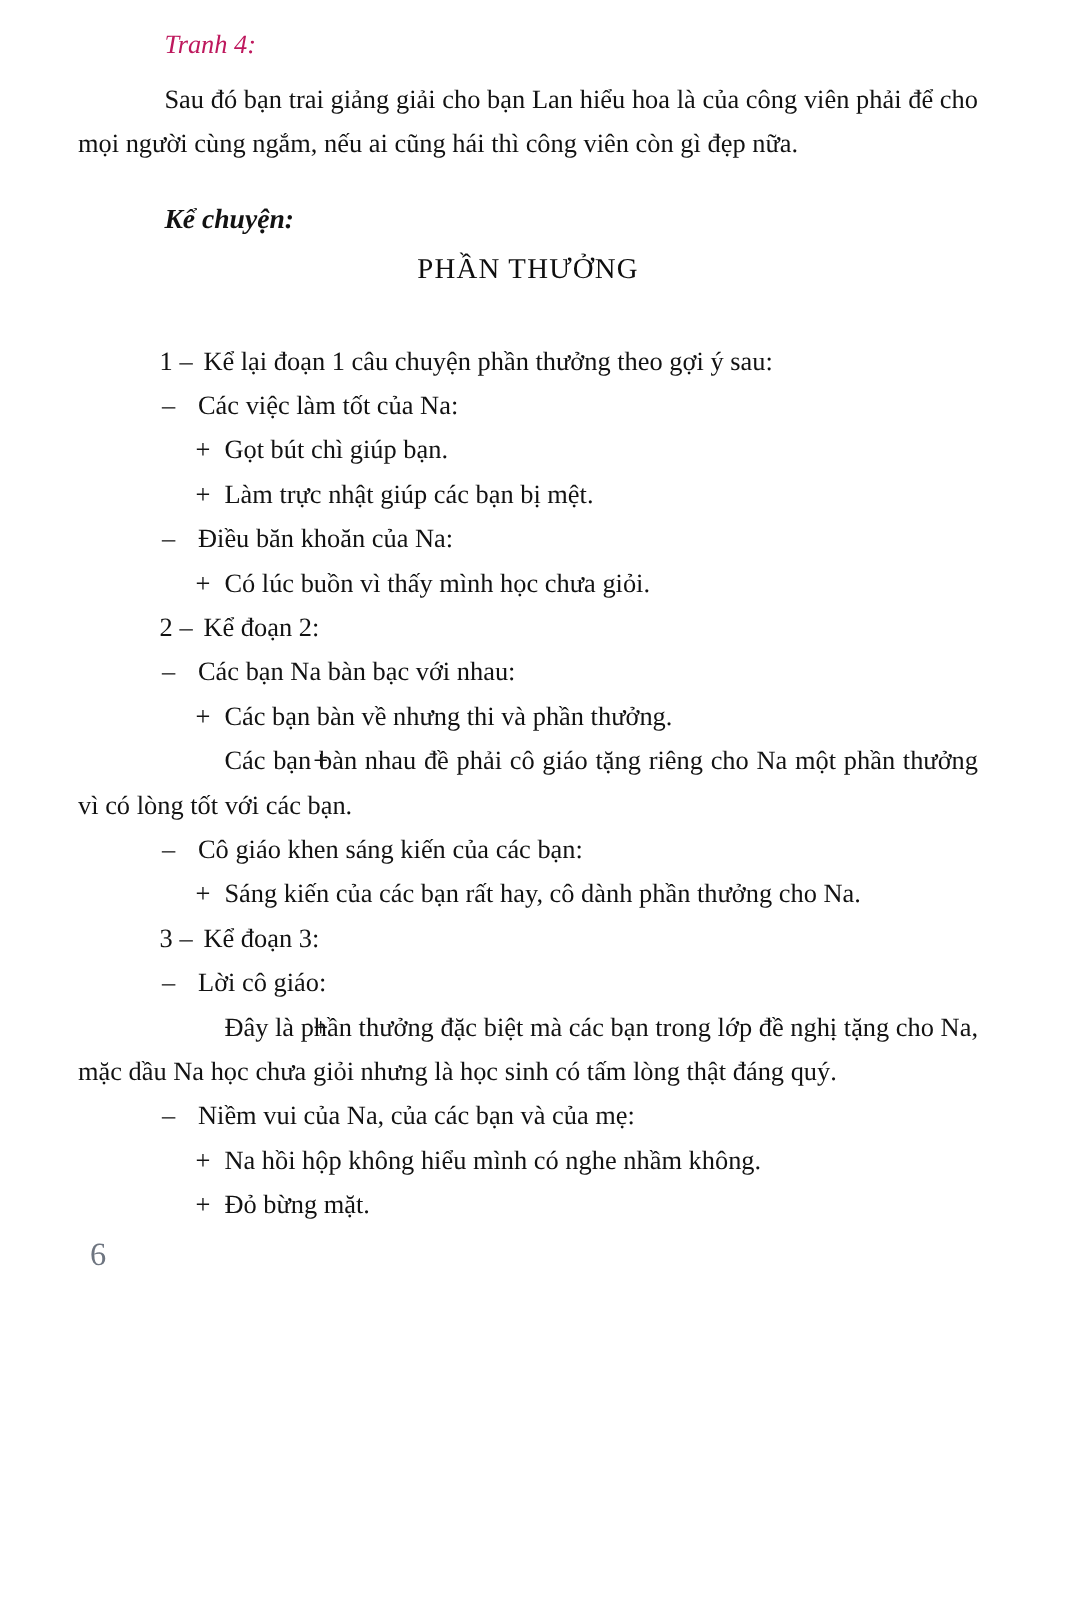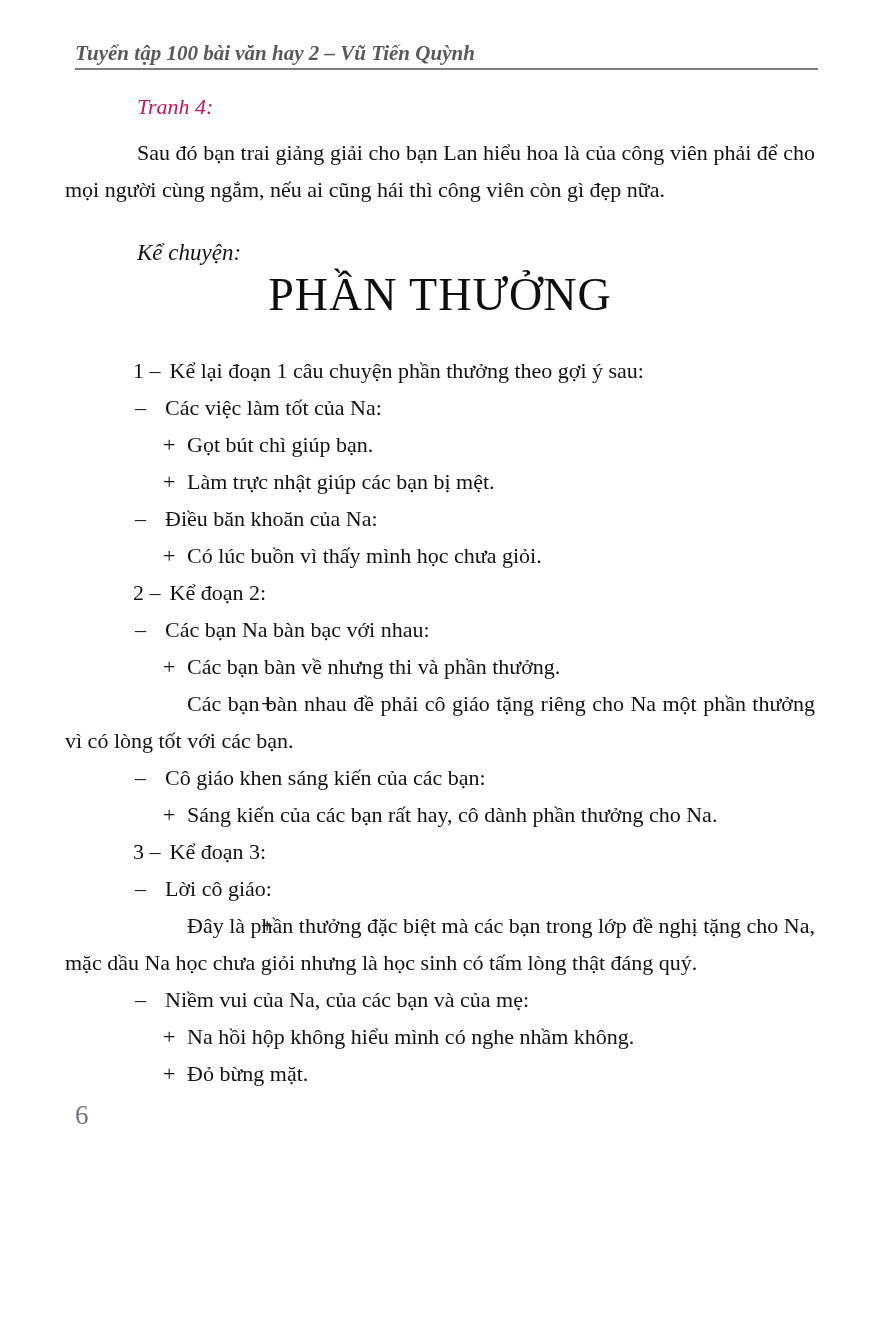--- a/index.html
+++ b/index.html
@@ -37,27 +37,27 @@
   }
   .intro {
     margin: 12px 73px 0 65px;
     text-align: justify;
     text-indent: 72px;
     line-height: 37px;
   }
   .section-label {
     margin: 28px 0 0 137px;
     font-style: italic;
-    font-weight: normal;
+    font-weight: bold;
     font-size: 23px;
     line-height: 34px;
   }
   .story-title {
     margin: 0 73px 0 65px;
-    font-size: 46px;
+    font-size: 24px;
     font-weight: normal;
     letter-spacing: 1px;
     text-align: center;
     line-height: 50px;
     color: #0e0e0e;
   }
   .outline {
     margin: 32px 73px 0 65px;
   }
   .li {
@@ -80,23 +80,20 @@
     font-size: 27px;
     line-height: 30px;
     color: #6e7580;
   }
 </style>
 </head>
 <body>
 
 <div class="page">
 
-  <header class="page-header">
-    <span>Tuyển tập 100 bài văn hay 2 – Vũ Tiến Quỳnh</span>
-  </header>
 
   <div class="tranh">Tranh 4:</div>
 
   <p class="intro">Sau đó bạn trai giảng giải cho bạn Lan hiểu hoa là của công viên phải để cho mọi người cùng ngắm, nếu ai cũng hái thì công viên còn gì đẹp nữa.</p>
 
   <div class="section-label">Kể chuyện:</div>
 
   <h1 class="story-title">PHẦN THƯỞNG</h1>
 
   <div class="outline">

